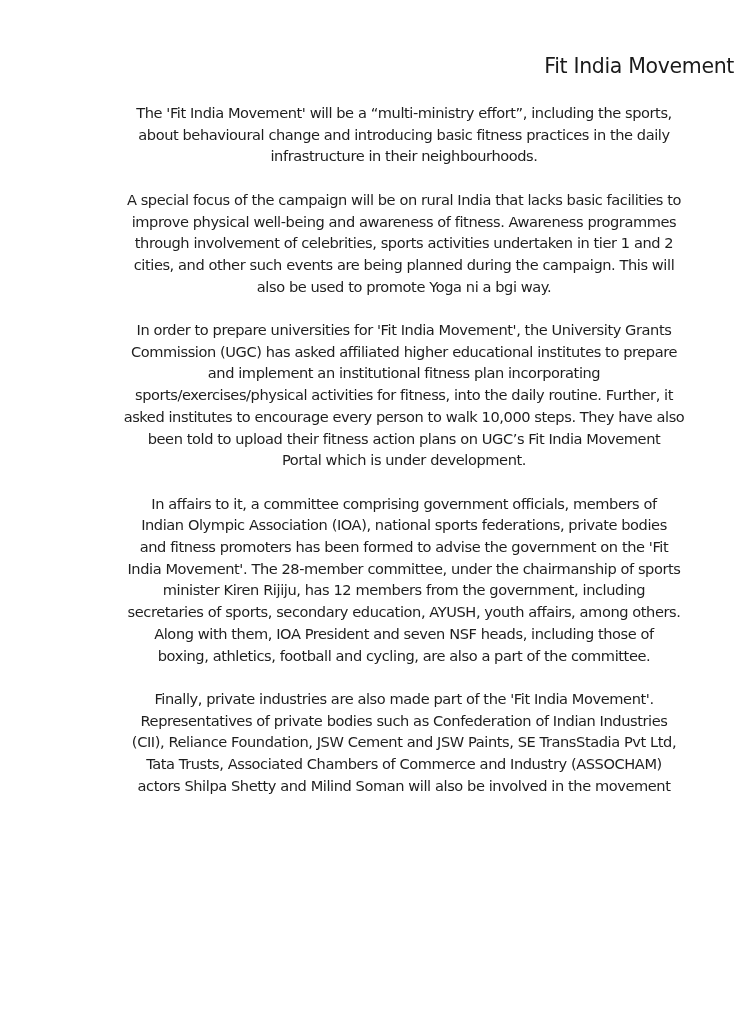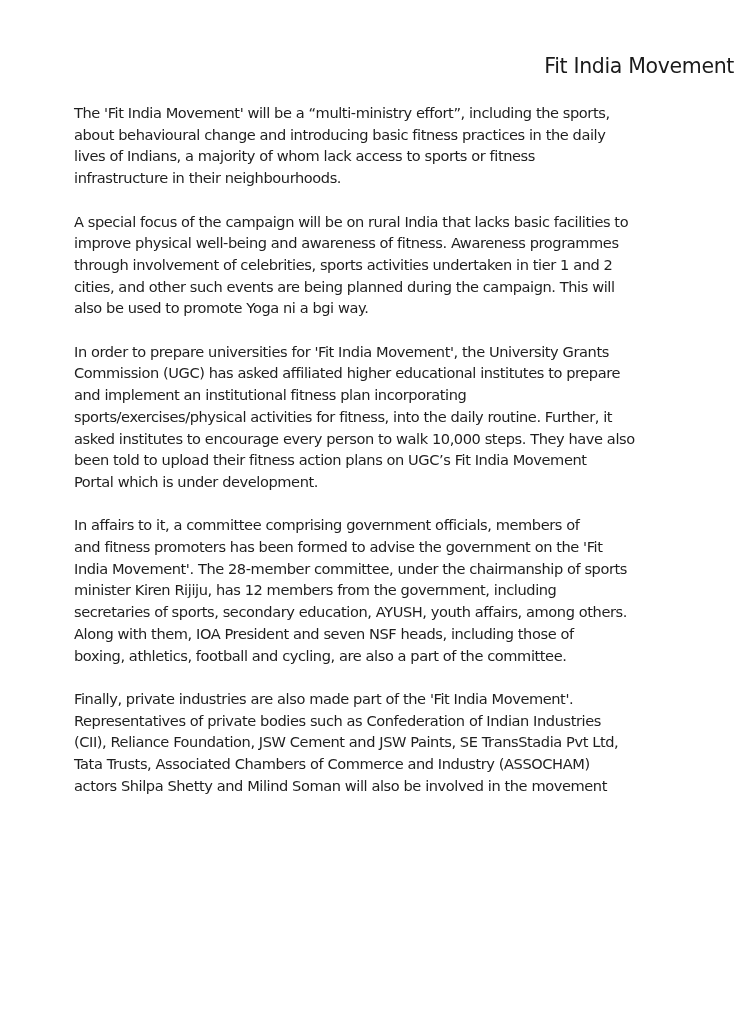--- a/index.html
+++ b/index.html
@@ -10,52 +10,52 @@
     color: #1e1e1e;
   }
   .title {
     font-size: 20.5px; font-weight: normal; margin: 0 0 22px 0;
     letter-spacing: -0.35px; line-height: 28px; color: #1a1a1a; text-align: right;
   }
   .para {
     font-size: 14.6px; line-height: 21.7px; margin: 0 0 21.7px 0;
     letter-spacing: -0.42px; word-spacing: 0px;
   }
-  .line { display: block; white-space: nowrap; }
+  .line { display: block; white-space: nowrap; text-align: center; }
 </style>
 </head>
 <body>
 
 <div class="page">
   <h1 class="title">Fit India Movement</h1>
   <div id="paras">
       <p class="para">
         <span class="line">The 'Fit India Movement' will be a “multi-ministry effort”, including the sports,</span>
         <span class="line">about behavioural change and introducing basic fitness practices in the daily</span>
-        <span class="line">lives of Indians, a majority of whom lack access to sports or fitness</span>
         <span class="line">infrastructure in their neighbourhoods.</span>
       </p>
       <p class="para">
         <span class="line">A special focus of the campaign will be on rural India that lacks basic facilities to</span>
         <span class="line">improve physical well-being and awareness of fitness. Awareness programmes</span>
         <span class="line">through involvement of celebrities, sports activities undertaken in tier 1 and 2</span>
         <span class="line">cities, and other such events are being planned during the campaign. This will</span>
         <span class="line">also be used to promote Yoga ni a bgi way.</span>
       </p>
       <p class="para">
         <span class="line">In order to prepare universities for 'Fit India Movement', the University Grants</span>
         <span class="line">Commission (UGC) has asked affiliated higher educational institutes to prepare</span>
         <span class="line">and implement an institutional fitness plan incorporating</span>
         <span class="line">sports/exercises/physical activities for fitness, into the daily routine. Further, it</span>
         <span class="line">asked institutes to encourage every person to walk 10,000 steps. They have also</span>
         <span class="line">been told to upload their fitness action plans on UGC’s Fit India Movement</span>
         <span class="line">Portal which is under development.</span>
       </p>
       <p class="para">
         <span class="line">In affairs to it, a committee comprising government officials, members of</span>
+        <span class="line">Indian Olympic Association (IOA), national sports federations, private bodies</span>
         <span class="line">and fitness promoters has been formed to advise the government on the 'Fit</span>
         <span class="line">India Movement'. The 28-member committee, under the chairmanship of sports</span>
         <span class="line">minister Kiren Rijiju, has 12 members from the government, including</span>
         <span class="line">secretaries of sports, secondary education, AYUSH, youth affairs, among others.</span>
         <span class="line">Along with them, IOA President and seven NSF heads, including those of</span>
         <span class="line">boxing, athletics, football and cycling, are also a part of the committee.</span>
       </p>
       <p class="para">
         <span class="line">Finally, private industries are also made part of the 'Fit India Movement'.</span>
         <span class="line">Representatives of private bodies such as Confederation of Indian Industries</span>

